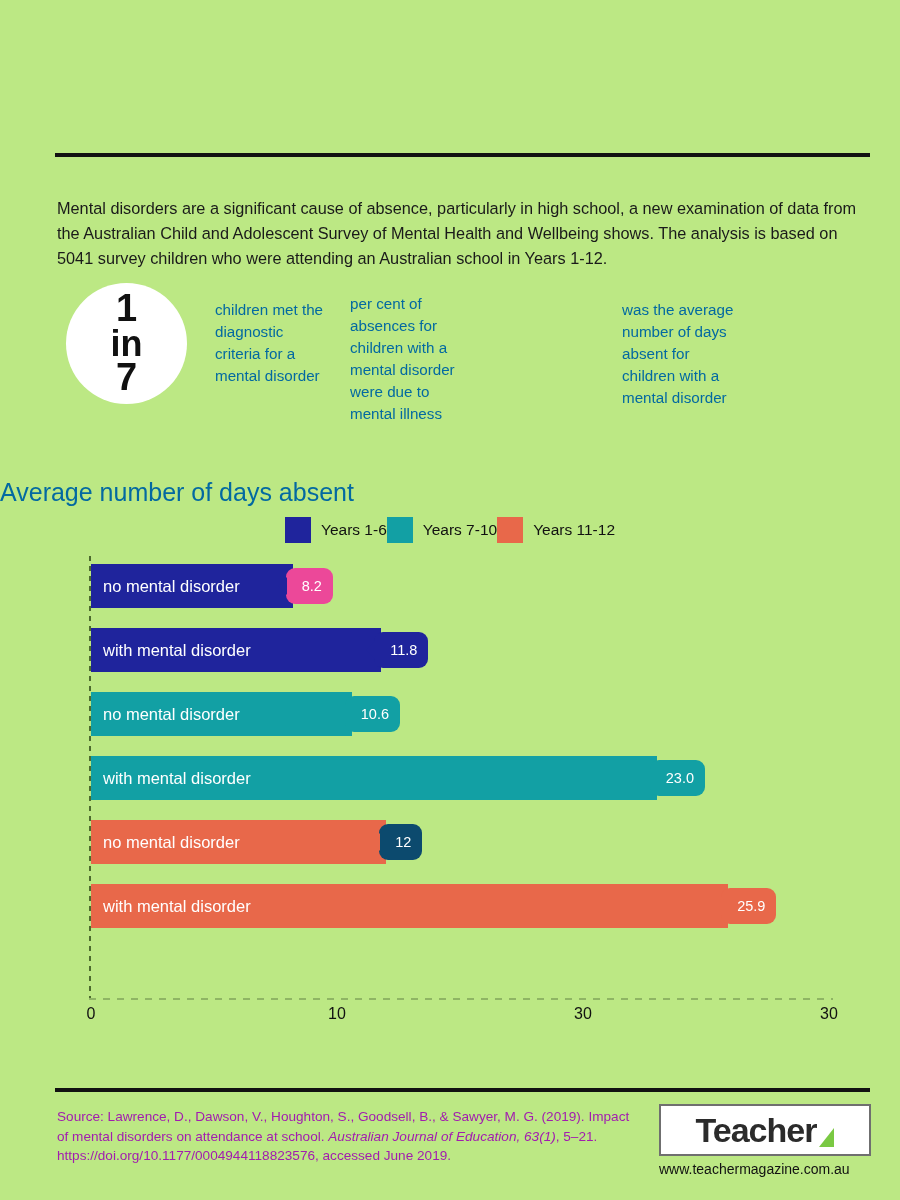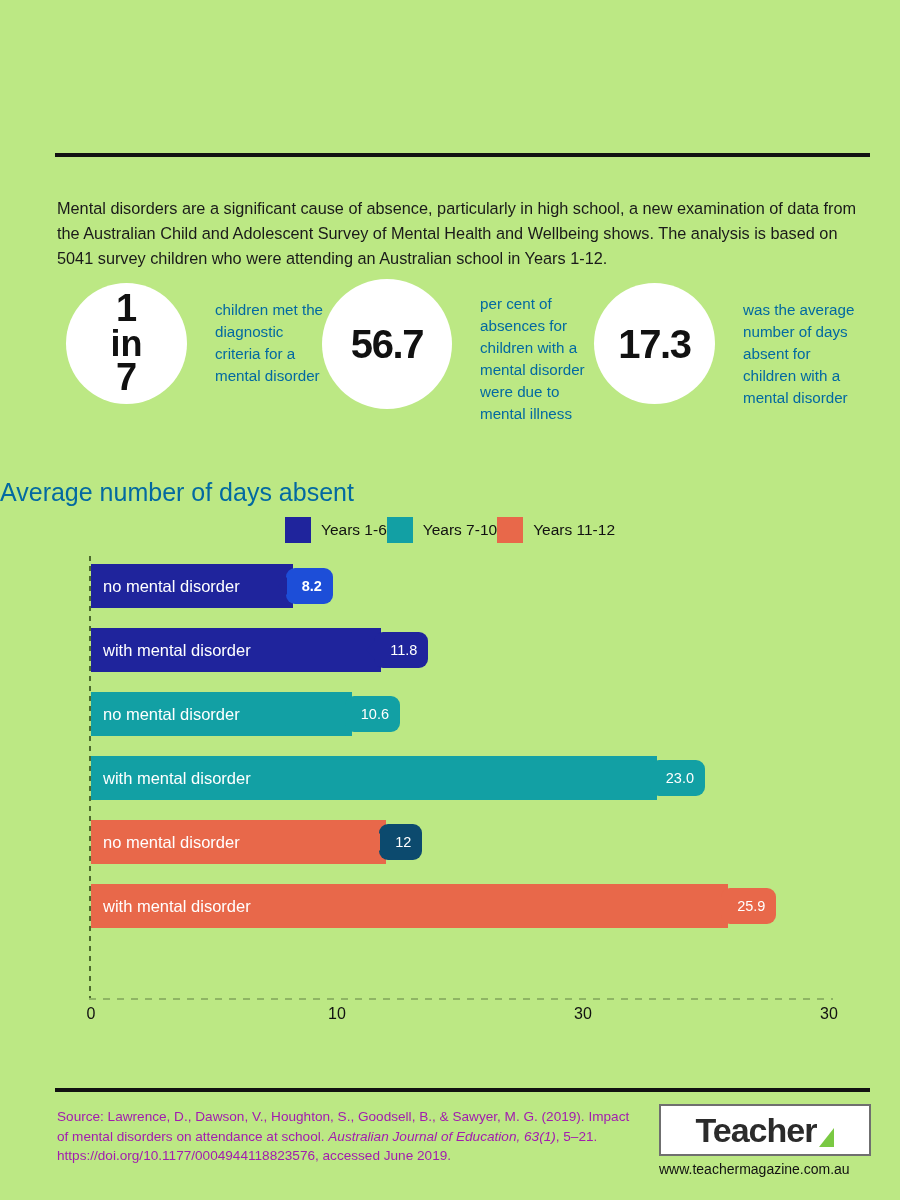--- a/index.html
+++ b/index.html
@@ -322,30 +322,24 @@
         <div class="circle-stack">
           <span class="s1">1</span>
           <span class="s2">in</span>
           <span class="s3">7</span>
         </div>
       </div>
       <div class="stat-text">children met the diagnostic criteria for a mental disorder</div>
     </div>
 
     <div class="stat stat-2">
-      <div class="circle circle-big">
-        <span class="circle-num">56.7</span>
-      </div>
       <div class="stat-text">per cent of absences for children with a mental disorder were due to mental illness</div>
     </div>
 
     <div class="stat stat-3">
-      <div class="circle">
-        <span class="circle-num">17.3</span>
-      </div>
       <div class="stat-text">was the average number of days absent for children with a mental disorder</div>
     </div>
 
   </div>
 
   <div class="chart-title">Average number of days absent</div>
 
   <div class="legend" id="legend">
       <div class="legend-item">
         <span class="legend-swatch" style="background: rgb(31, 36, 156);"></span>
@@ -361,21 +355,21 @@
       </div>
     </div>
 
   <div class="plot">
     <div class="axis-line"></div>
     <div class="baseline"></div>
     <div id="bars">
         <div class="bar-row" style="top: 8px; width: 201.72px;">
           <div class="bar" style="background: rgb(31, 36, 156);">
             <span class="bar-label">no mental disorder</span>
-            <span class="callout" style="background: #1d4ed8; color: rgb(31, 36, 156); font-weight: bold;">
+            <span class="callout" style="background: #ec4899; color: rgb(31, 36, 156);">
               <span style="color: rgb(255, 255, 255); position: relative;">8.2</span>
             </span>
           </div>
         </div>
         <div class="bar-row" style="top: 72px; width: 290.28px;">
           <div class="bar" style="background: rgb(31, 36, 156);">
             <span class="bar-label">with mental disorder</span>
             <span class="callout" style="background: rgb(31, 36, 156); color: rgb(31, 36, 156);">
               <span style="color: rgb(255, 255, 255); position: relative;">11.8</span>
             </span>

